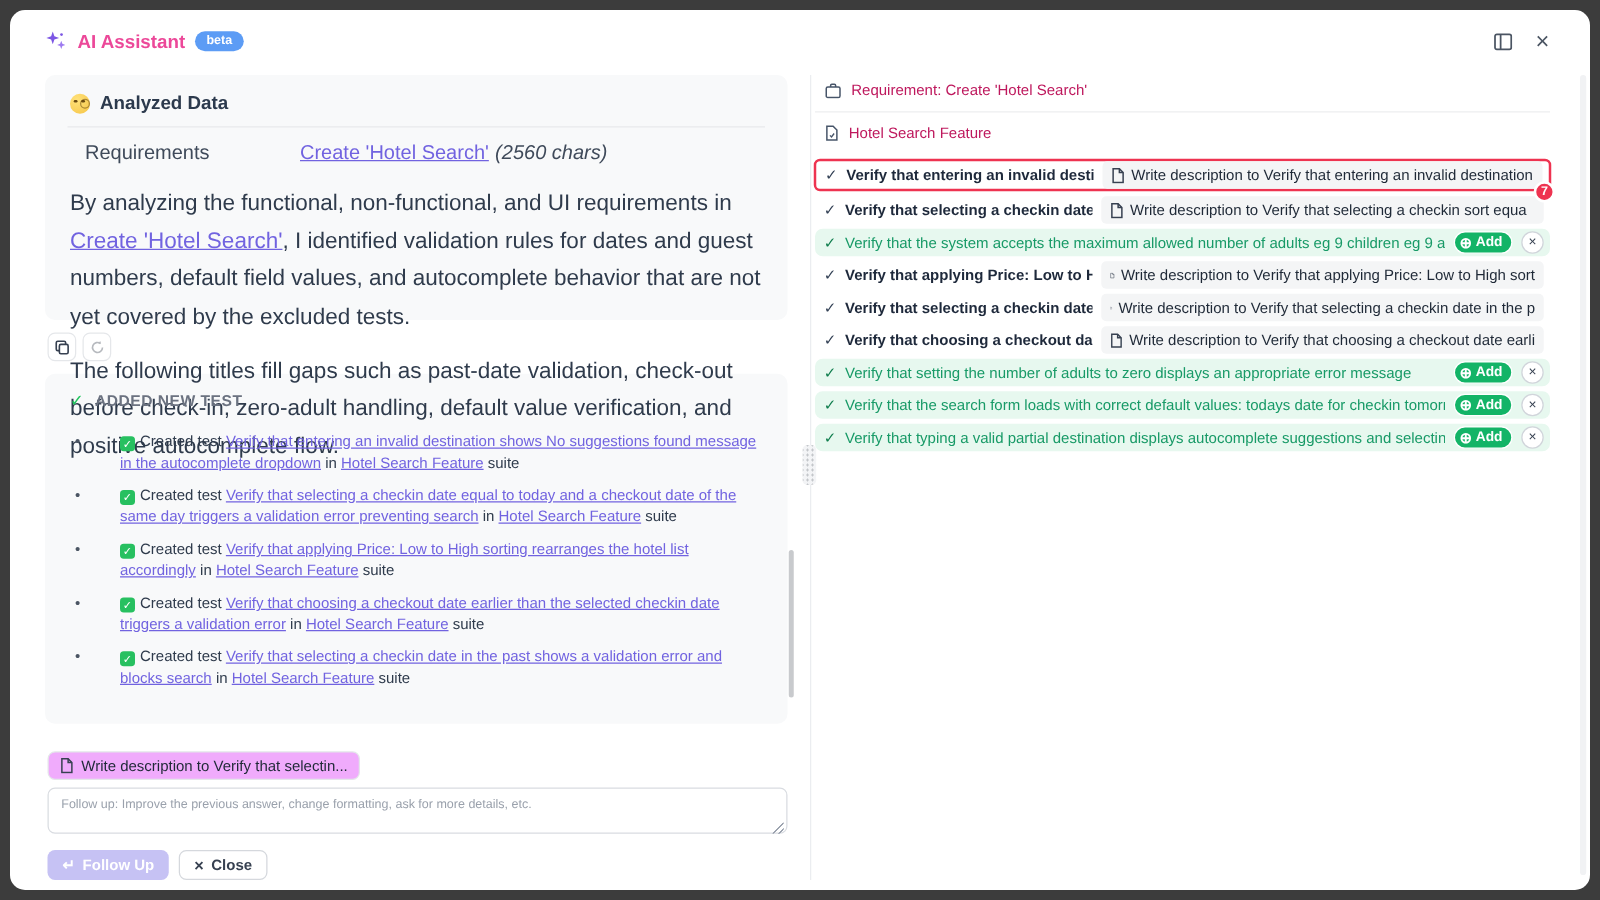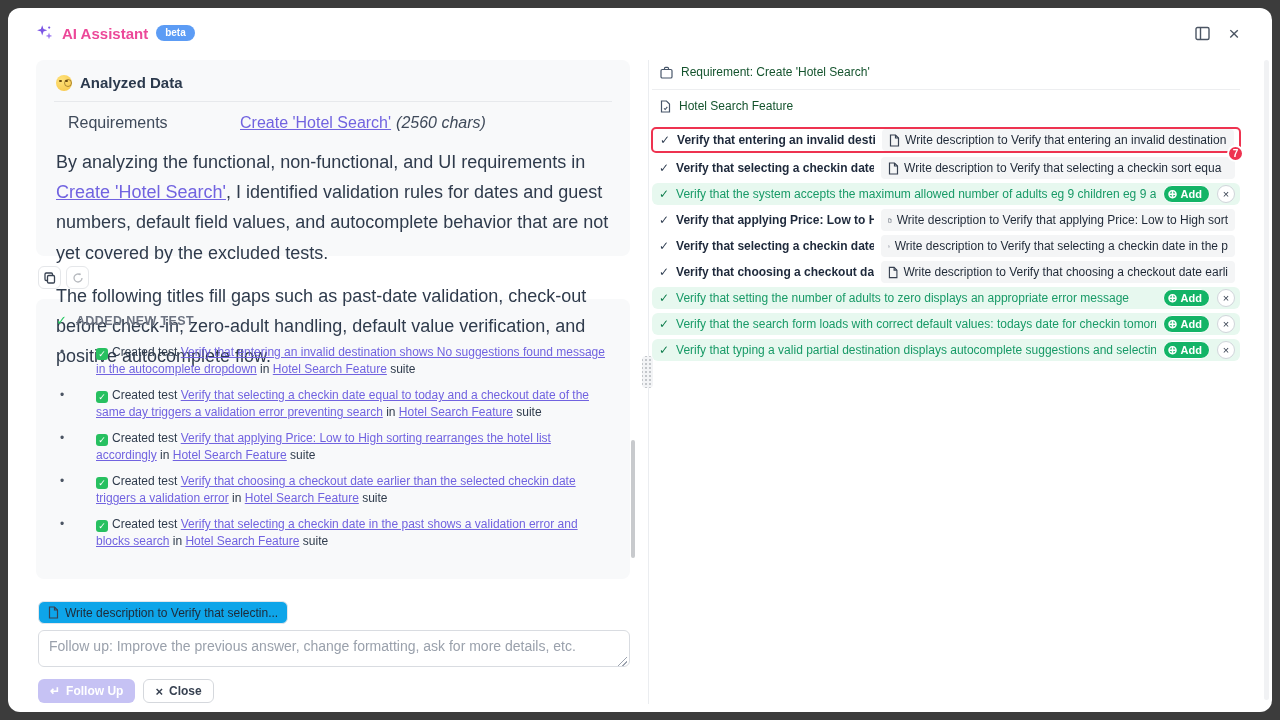--- a/index.html
+++ b/index.html
@@ -41,23 +41,23 @@
   .card-added { height:280px; padding:14px 20px; margin-bottom:22px; }
   .ant-header { display:flex; align-items:center; gap:9px; margin-bottom:16px; }
   .ant-check { color:#22c55e; font-size:13px; font-weight:bold; }
   .ant-title { font-size:12.5px; font-weight:600; letter-spacing:.4px; color:#6b7280; }
   .created-list { list-style:none; }
   .created-list li { position:relative; padding-left:40px; font-size:12px; line-height:1.42; color:#2f3b4c; margin-bottom:9px; }
   .created-list li::before { content:"•"; position:absolute; left:4px; top:0; color:#4b5563; }
   .check-emoji { display:inline-block; width:12px; height:12px; background:#27c060; border-radius:3px; color:#fff; font-size:9px; font-weight:bold; line-height:12px; text-align:center; margin-right:4px; vertical-align:-1px; }
   .test-link { color:#7163e0; text-decoration:underline; }
 
-  .bottom-chip { display:inline-flex; align-items:center; gap:6px; height:23px; background:#0ea5e9; border:1px solid #e4e6ea; border-radius:6px; padding:0 9px; font-size:12px; color:#1f2937; margin:0 0 6px 2px; cursor:pointer; align-self:flex-start; }
+  .bottom-chip { display:inline-flex; align-items:center; gap:6px; height:23px; background:#f0abfc; border:1px solid #e4e6ea; border-radius:6px; padding:0 9px; font-size:12px; color:#1f2937; margin:0 0 6px 2px; cursor:pointer; align-self:flex-start; }
   .ta-wrap { position:relative; margin:0 0 8px 2px; }
-  .followup-ta { width:592px; height:37px; border:1px solid #d9dce1; border-radius:6px; padding:7px 10px; font-size:14px; font-family:"Liberation Sans","DejaVu Sans",sans-serif; color:#1f2937; resize:none; outline:none; }
+  .followup-ta { width:592px; height:37px; border:1px solid #d9dce1; border-radius:6px; padding:7px 10px; font-size:10px; font-family:"Liberation Sans","DejaVu Sans",sans-serif; color:#1f2937; resize:none; outline:none; }
   .followup-ta::placeholder { color:#9aa1ac; }
   .resize-glyph { position:absolute; right:3px; bottom:5px; width:9px; height:9px; background:
       linear-gradient(135deg, transparent 0 45%, #9ca3af 45% 55%, transparent 55%),
       linear-gradient(135deg, transparent 0 72%, #9ca3af 72% 82%, transparent 82%); pointer-events:none; }
   .bottom-actions { display:flex; gap:8px; margin-left:2px; }
   .btn-followup { display:inline-flex; align-items:center; gap:6px; background:#c6c2f4; color:#fff; border:none; border-radius:6px; height:24px; padding:0 12px; font-size:12px; font-weight:bold; cursor:default; }
   .btn-close { display:inline-flex; align-items:center; gap:6px; background:#fff; color:#374151; border:1px solid #d5d8dd; border-radius:6px; height:24px; padding:0 11px; font-size:12px; font-weight:600; cursor:pointer; }
   .btn-close .x { font-size:13px; line-height:1; }
 
   
@@ -66,21 +66,21 @@
       background-image:radial-gradient(#c3c6ca 0.8px, transparent 0.9px); background-size:4px 4px; background-position:2px 2px; cursor:col-resize; }
   .left-scroll-thumb { position:absolute; left:623px; top:432px; width:4px; height:118px; border-radius:2px; background:#c8cacd; }
   .right-scroll-track { position:absolute; right:3px; top:52px; width:5px; height:640px; border-radius:3px; background:#f1f2f4; }
 
   
   .right-pane { position:absolute; left:644px; top:52px; width:588px; height:648px; }
   .ctx-header { display:flex; align-items:center; padding:8px 0 10px; }
   .ctx-title { font-size:15px; font-weight:bold; color:#1e293b; }
   .clear-btn { margin-left:auto; display:inline-flex; align-items:center; gap:2px; border:1px solid #eceef1; background:#fff; border-radius:10px; height:20px; padding:0 8px 0 5px; font-size:11px; color:#334155; cursor:pointer; }
   .clear-btn .circ-x { font-size:13px; line-height:1; color:#334155; }
-  .ctx-row { display:flex; align-items:center; gap:8px; height:24px; padding-left:8px; font-size:12px; color:#14532d; }
+  .ctx-row { display:flex; align-items:center; gap:8px; height:24px; padding-left:8px; font-size:12px; color:#be185d; }
   .ctx-divider { border-top:1px solid #edeef0; margin:5px 0 4px; }
   .proposals { display:flex; flex-direction:column; gap:4px; margin-top:9px; }
   .prop-row { display:flex; align-items:center; gap:7px; height:22px; padding:0 5px 0 7px; border-radius:6px; }
   .prop-check { font-size:12px; font-weight:bold; color:#334155; flex:0 0 auto; }
   .prop-title { font-size:12px; font-weight:bold; color:#1e293b; width:198px; flex:0 0 auto; white-space:nowrap; overflow:hidden; }
   .prop-chip { flex:1; min-width:0; display:flex; align-items:center; gap:5px; background:#f4f5f6; border-radius:4px; height:22px; padding:0 7px; font-size:12px; color:#1f2937; white-space:nowrap; overflow:hidden; cursor:pointer; }
   .prop-row.green { background:#e7f8ef; }
   .prop-row.green .prop-check { color:#0f7d4d; }
   .green-text { flex:1; min-width:0; font-size:12px; color:#189a67; white-space:nowrap; overflow:hidden; }
   .add-btn { display:inline-flex; align-items:center; gap:3px; background:#13b467; border:1px solid #fff; color:#fff; border-radius:10px; height:18px; padding:0 7px 0 4px; font-size:11px; font-weight:bold; cursor:pointer; flex:0 0 auto; }

